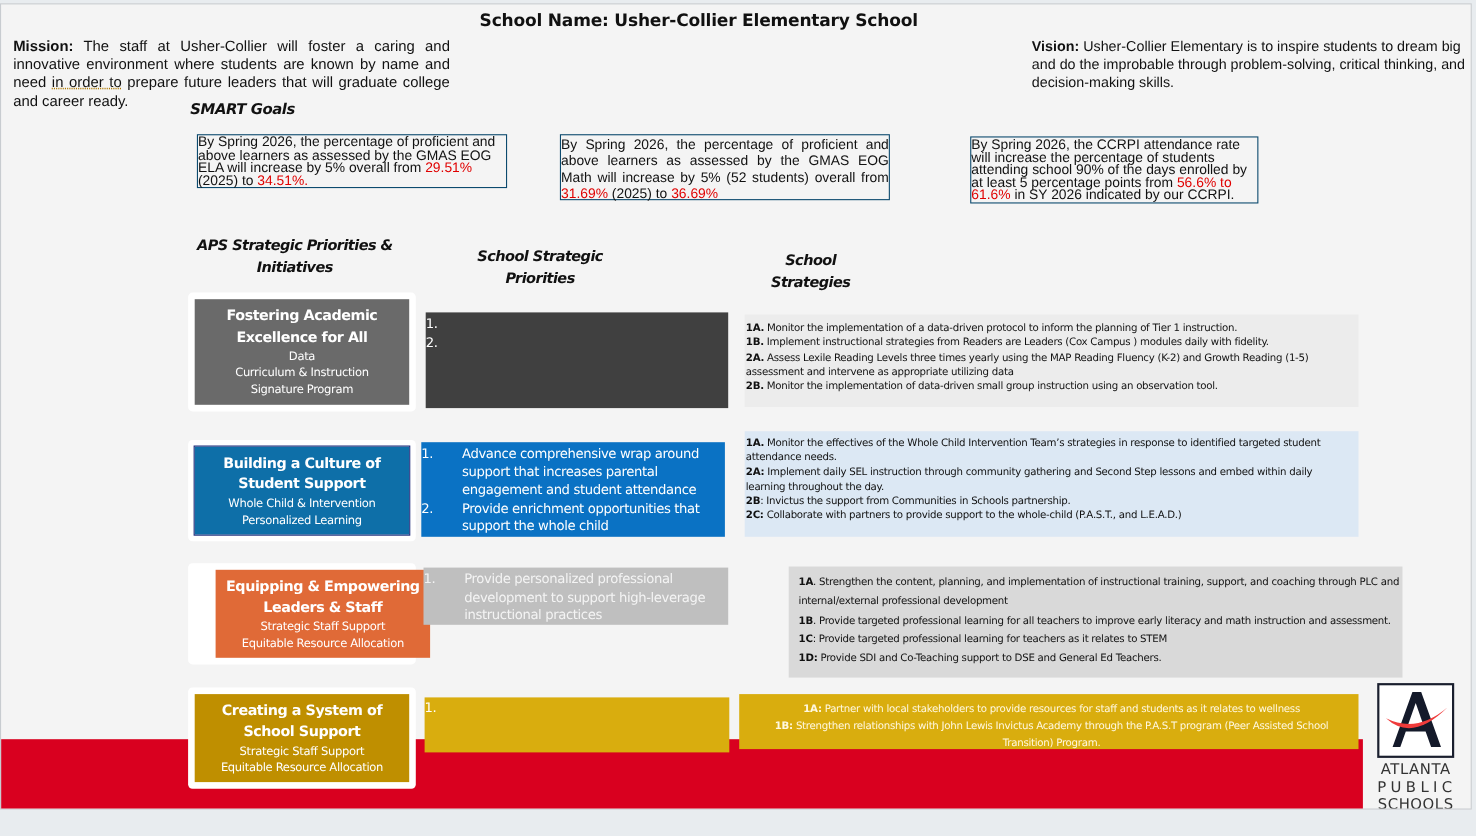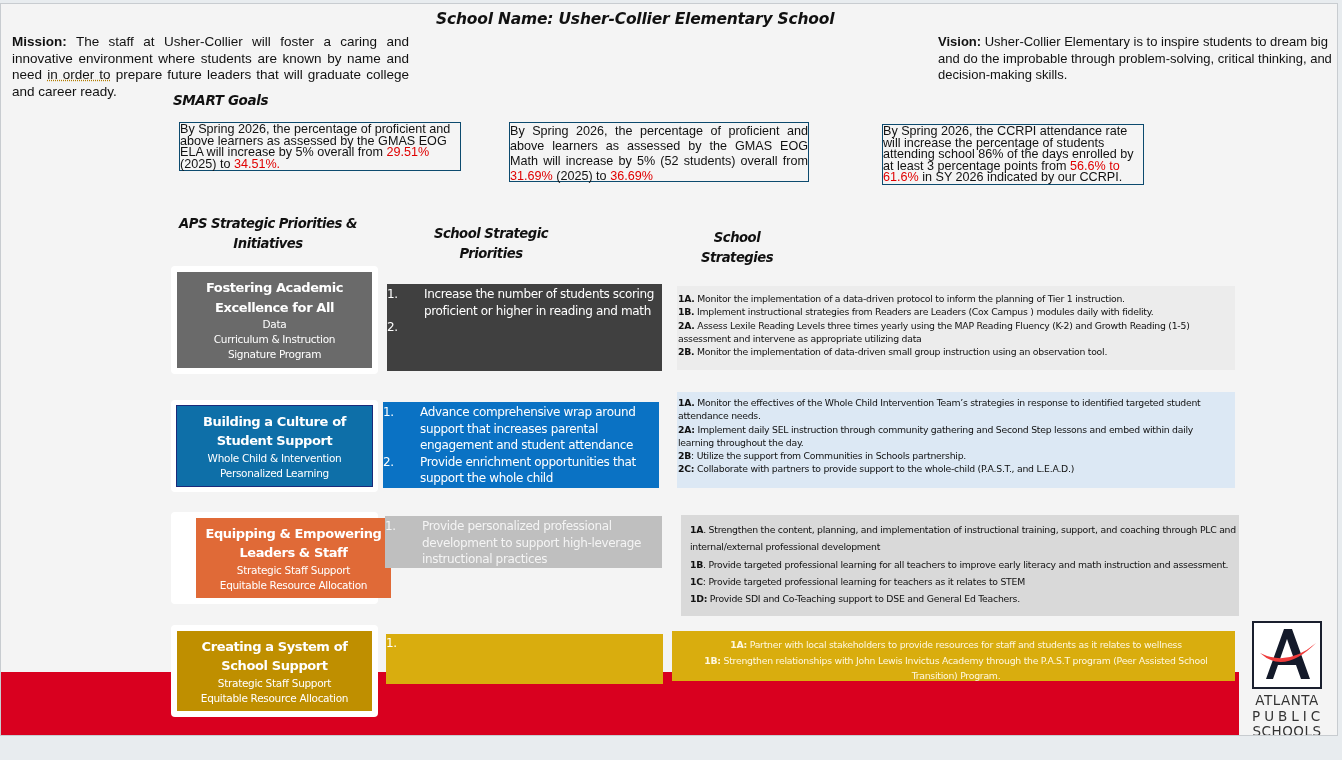--- a/index.html
+++ b/index.html
@@ -1,20 +1,20 @@
 <!DOCTYPE html>
 <html><head>
 <meta charset="utf-8">
 <style>
   * { box-sizing: border-box; margin: 0; padding: 0; }
   html, body { width: 1342px; height: 760px; overflow: hidden; background: #e8ecef; }
   body { font-family: "Liberation Sans", sans-serif; color: #111; position: relative; }
   .slide { position: absolute; left: 0; top: 3px; width: 1338px; height: 733px; background: #f4f4f4; border: 1px solid #c8ccd0; overflow: hidden; }
 
-  .title { position: absolute; left: 435px; top: 6px; font-family: "DejaVu Sans", sans-serif; font-weight: bold; font-size: 15.5px; letter-spacing: -0.2px; font-style: italic; }
+  .title { position: absolute; left: 435px; top: 6px; font-family: "DejaVu Sans", sans-serif; font-weight: bold; font-size: 15.5px; letter-spacing: -0.2px; }
 
   .mission { position: absolute; left: 11px; top: 30px; width: 397px; font-size: 13.5px; line-height: 16.5px; text-align: justify; }
   .mission b, .vision b { font-weight: bold; }
   .vision { position: absolute; left: 937px; top: 30px; width: 400px; font-size: 13px; line-height: 16.5px; }
   .dotted { text-decoration: underline dotted #b07a00; }
 
   .smart-title { position: absolute; left: 172px; top: 88px; font-family: "DejaVu Sans", sans-serif; font-weight: bold; font-style: italic; font-size: 13.5px; letter-spacing: -0.4px; }
 
   .goal { position: absolute; border: 1px solid #0c4a6e; font-size: 12.6px; line-height: 11.5px; padding: 1px 0 0 0; color: #111; }
   .goal .red { color: #e00000; }
@@ -64,21 +64,21 @@
 
   <div class="smart-title">SMART Goals</div>
 
   <div class="goal goal1">
     <span>By Spring 2026, the percentage of proficient and above learners as assessed by the GMAS EOG ELA will increase by 5% overall from </span><span class="red">29.51%</span><span> (2025) to </span><span class="red">34.51%.</span>
   </div>
   <div class="goal goal2">
     <span>By Spring 2026, the percentage of proficient and above learners as assessed by the GMAS EOG Math will increase by 5% (52 students) overall from </span><span class="red">31.69%</span><span> (2025) to </span><span class="red">36.69%</span>
   </div>
   <div class="goal goal3">
-    <span>By Spring 2026, the CCRPI attendance rate will increase the percentage of students attending school 86% of the days enrolled by at least 3 percentage points from </span><span class="red">56.6% to 61.6%</span><span> in SY 2026 indicated by our CCRPI.</span>
+    <span>By Spring 2026, the CCRPI attendance rate will increase the percentage of students attending school 90% of the days enrolled by at least 5 percentage points from </span><span class="red">56.6% to 61.6%</span><span> in SY 2026 indicated by our CCRPI.</span>
   </div>
 
   <div class="col-head h1">APS Strategic Priorities &amp; Initiatives</div>
   <div class="col-head h2">School Strategic Priorities</div>
   <div class="col-head h3">School Strategies</div>
 
   <div class="red-band"></div>
 
   <div id="rows">
       <div class="aps-card" style="top: 262px; height: 108px;">
@@ -86,21 +86,20 @@
           <div class="big">Fostering Academic Excellence for All</div>
           <div class="small">Data</div>
           <div class="small">Curriculum &amp; Instruction</div>
           <div class="small">Signature Program</div>
         </div>
       </div>
       <div class="prio" style="left: 386px; top: 280px; width: 275px; height: 87px; background: rgb(64, 64, 64); padding-top: 2px;">
         <ol>
           <li>
             <span class="num">1.</span>
-            <span>Increase the number of students scoring proficient or higher in reading and math</span>
           </li>
           <li>
             <span class="num">2.</span>
           </li>
         </ol>
       </div>
       <div class="strat" style="left: 676px; top: 282px; width: 558px; height: 84px; background: rgb(236, 236, 236); padding: 6px 4px 0px 1px; line-height: 13.3px;">
         <div class="item"><b>1A.</b><span> Monitor the implementation of a data-driven protocol to inform the planning of Tier 1 instruction.</span></div>
         <div class="item"><b>1B.</b><span> Implement instructional strategies from Readers are Leaders (Cox Campus ) modules daily with fidelity.</span></div>
         <div class="item"><b>2A.</b><span>  Assess Lexile Reading Levels three times yearly using the MAP Reading Fluency (K-2) and Growth Reading (1-5) assessment and intervene as appropriate utilizing data</span></div>
@@ -121,39 +120,39 @@
           </li>
           <li>
             <span class="num">2.</span>
             <span>Provide enrichment opportunities that support the whole child</span>
           </li>
         </ol>
       </div>
       <div class="strat" style="left: 676px; top: 388px; width: 558px; height: 96px; background: rgb(220, 232, 244); padding: 4px 4px 0px 1px; line-height: 13.3px;">
         <div class="item"><b>1A.</b><span> Monitor the effectives of the Whole Child Intervention Team’s strategies in response to identified targeted student attendance needs.</span></div>
         <div class="item"><b>2A:</b><span> Implement daily SEL instruction through community gathering and Second Step lessons and embed within daily learning throughout the day.</span></div>
-        <div class="item"><b>2B</b><span>: Utilize the support from Communities in Schools partnership.</span></div>
+        <div class="item"><b>2B</b><span>: Invictus the support from Communities in Schools partnership.</span></div>
         <div class="item"><b>2C:</b><span> Collaborate with partners to provide support to the whole-child (P.A.S.T., and L.E.A.D.)</span></div>
       </div>
       <div class="aps-card" style="top: 508px; height: 92px;">
         <div class="aps-inner" style="background: rgb(224, 106, 55); margin-left: 19px;">
           <div class="big">Equipping &amp; Empowering Leaders &amp; Staff</div>
           <div class="small">Strategic Staff Support</div>
           <div class="small">Equitable Resource Allocation</div>
         </div>
       </div>
       <div class="prio" style="left: 384px; top: 512px; width: 277px; height: 52px; background: rgb(191, 191, 191); padding-top: 2px; color: rgb(244, 244, 244);">
         <ol>
           <li>
             <span class="num">1.</span>
             <span>Provide personalized professional development to support high-leverage instructional practices</span>
           </li>
         </ol>
       </div>
-      <div class="strat" style="left: 680px; top: 511px; width: 558px; height: 101px; background: rgb(217, 217, 217); padding: 6px 2px 0px 9px; line-height: 17.3px;">
+      <div class="strat" style="left: 716px; top: 511px; width: 558px; height: 101px; background: rgb(217, 217, 217); padding: 6px 2px 0px 9px; line-height: 17.3px;">
         <div class="item"><b>1A</b><span>.  Strengthen the content, planning, and implementation of instructional training, support, and coaching through PLC and internal/external professional development</span></div>
         <div class="item"><b>1B</b><span>. Provide targeted professional learning for all teachers to improve early literacy and math instruction and assessment.</span></div>
         <div class="item"><b>1C</b><span>: Provide targeted professional learning for teachers as it relates to STEM</span></div>
         <div class="item"><b>1D:</b><span> Provide SDI and Co-Teaching support to DSE and General Ed Teachers.</span></div>
       </div>
       <div class="aps-card" style="top: 621px; height: 92px;">
         <div class="aps-inner" style="background: rgb(191, 143, 0);">
           <div class="big">Creating a System of School Support</div>
           <div class="small">Strategic Staff Support</div>
           <div class="small">Equitable Resource Allocation</div>

